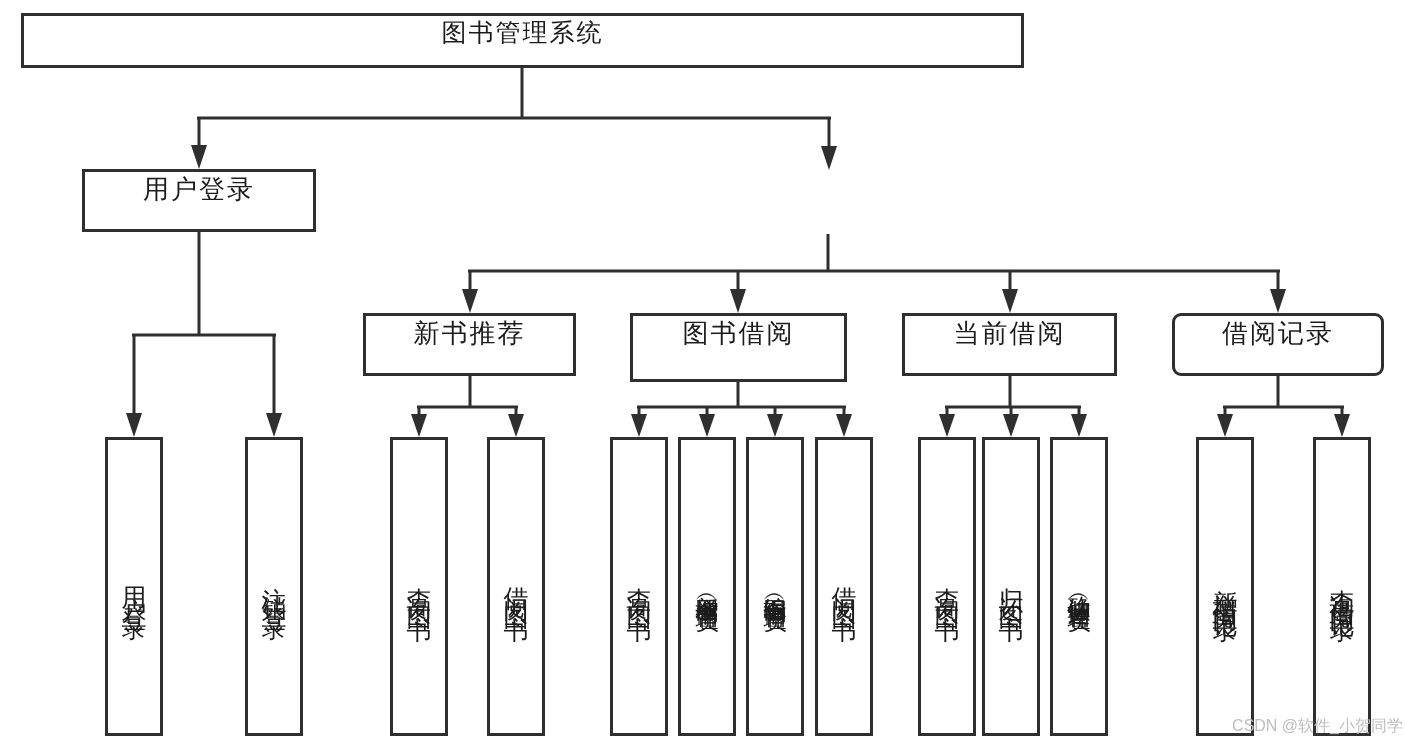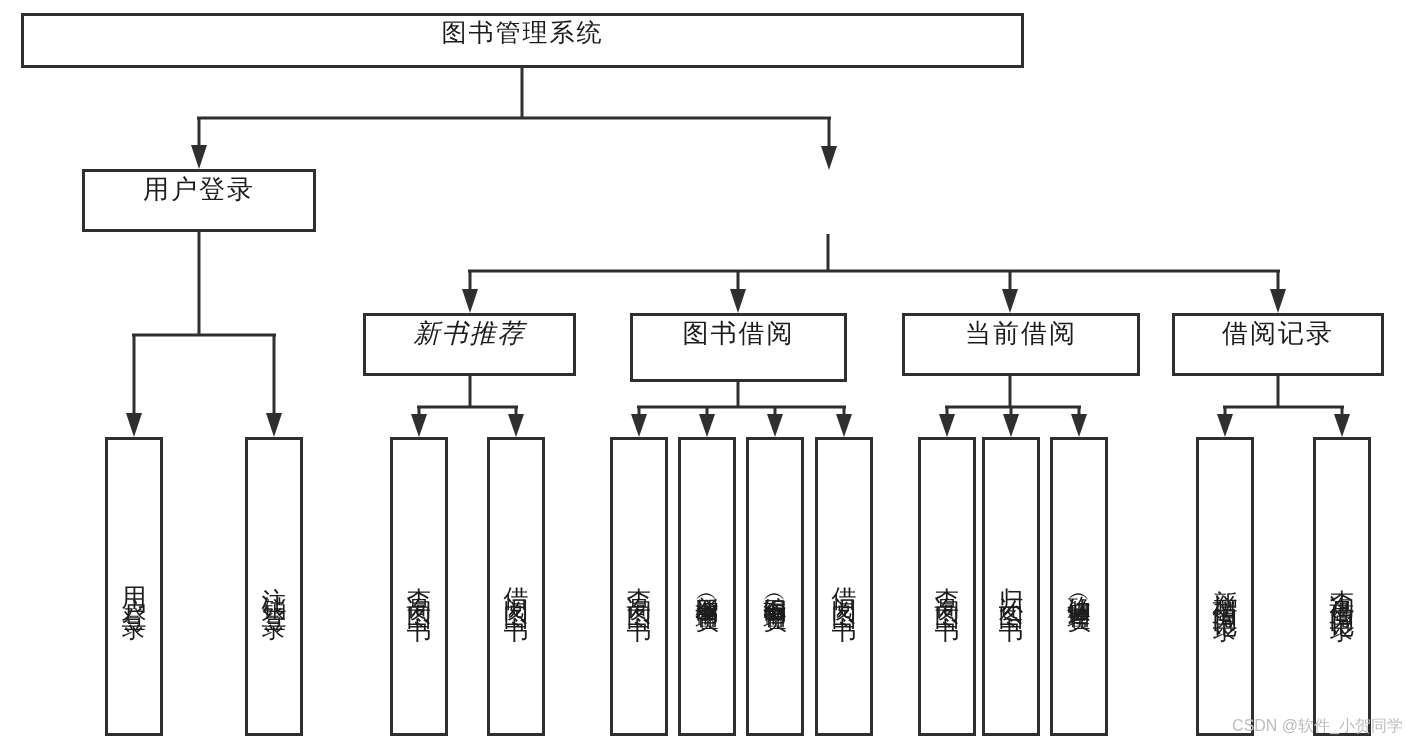--- a/index.html
+++ b/index.html
@@ -124,30 +124,30 @@
   </svg>
 
   <div class="node h root" style="left:21px;top:13px;width:1003px;height:55px;">
     <span>图书管理系统</span>
   </div>
 
   <div class="node h" style="left:82px;top:169px;width:234px;height:63px;">
     <span>用户登录</span>
   </div>
 
-  <div class="node h" style="left:363px;top:313px;width:213px;height:63px;font-style:italic;">
+  <div class="node h" style="left:363px;top:313px;width:213px;height:63px;">
     <span>新书推荐</span>
   </div>
   <div class="node h" style="left:630px;top:313px;width:217px;height:69px;">
     <span>图书借阅</span>
   </div>
-  <div class="node h" style="left:902px;top:313px;width:238px;height:63px;">
+  <div class="node h" style="left:902px;top:313px;width:215px;height:63px;">
     <span>当前借阅</span>
   </div>
-  <div class="node h" style="left:1172px;top:313px;width:212px;height:63px;">
+  <div class="node h" style="left:1172px;top:313px;width:212px;height:63px;border-radius:9px;">
     <span>借阅记录</span>
   </div>
 
   <div class="leaf" style="left:105px;">
     <span class="vtext">用户登录</span>
   </div>
   <div class="leaf" style="left:245px;">
     <span class="vtext">注销登录</span>
   </div>
 

